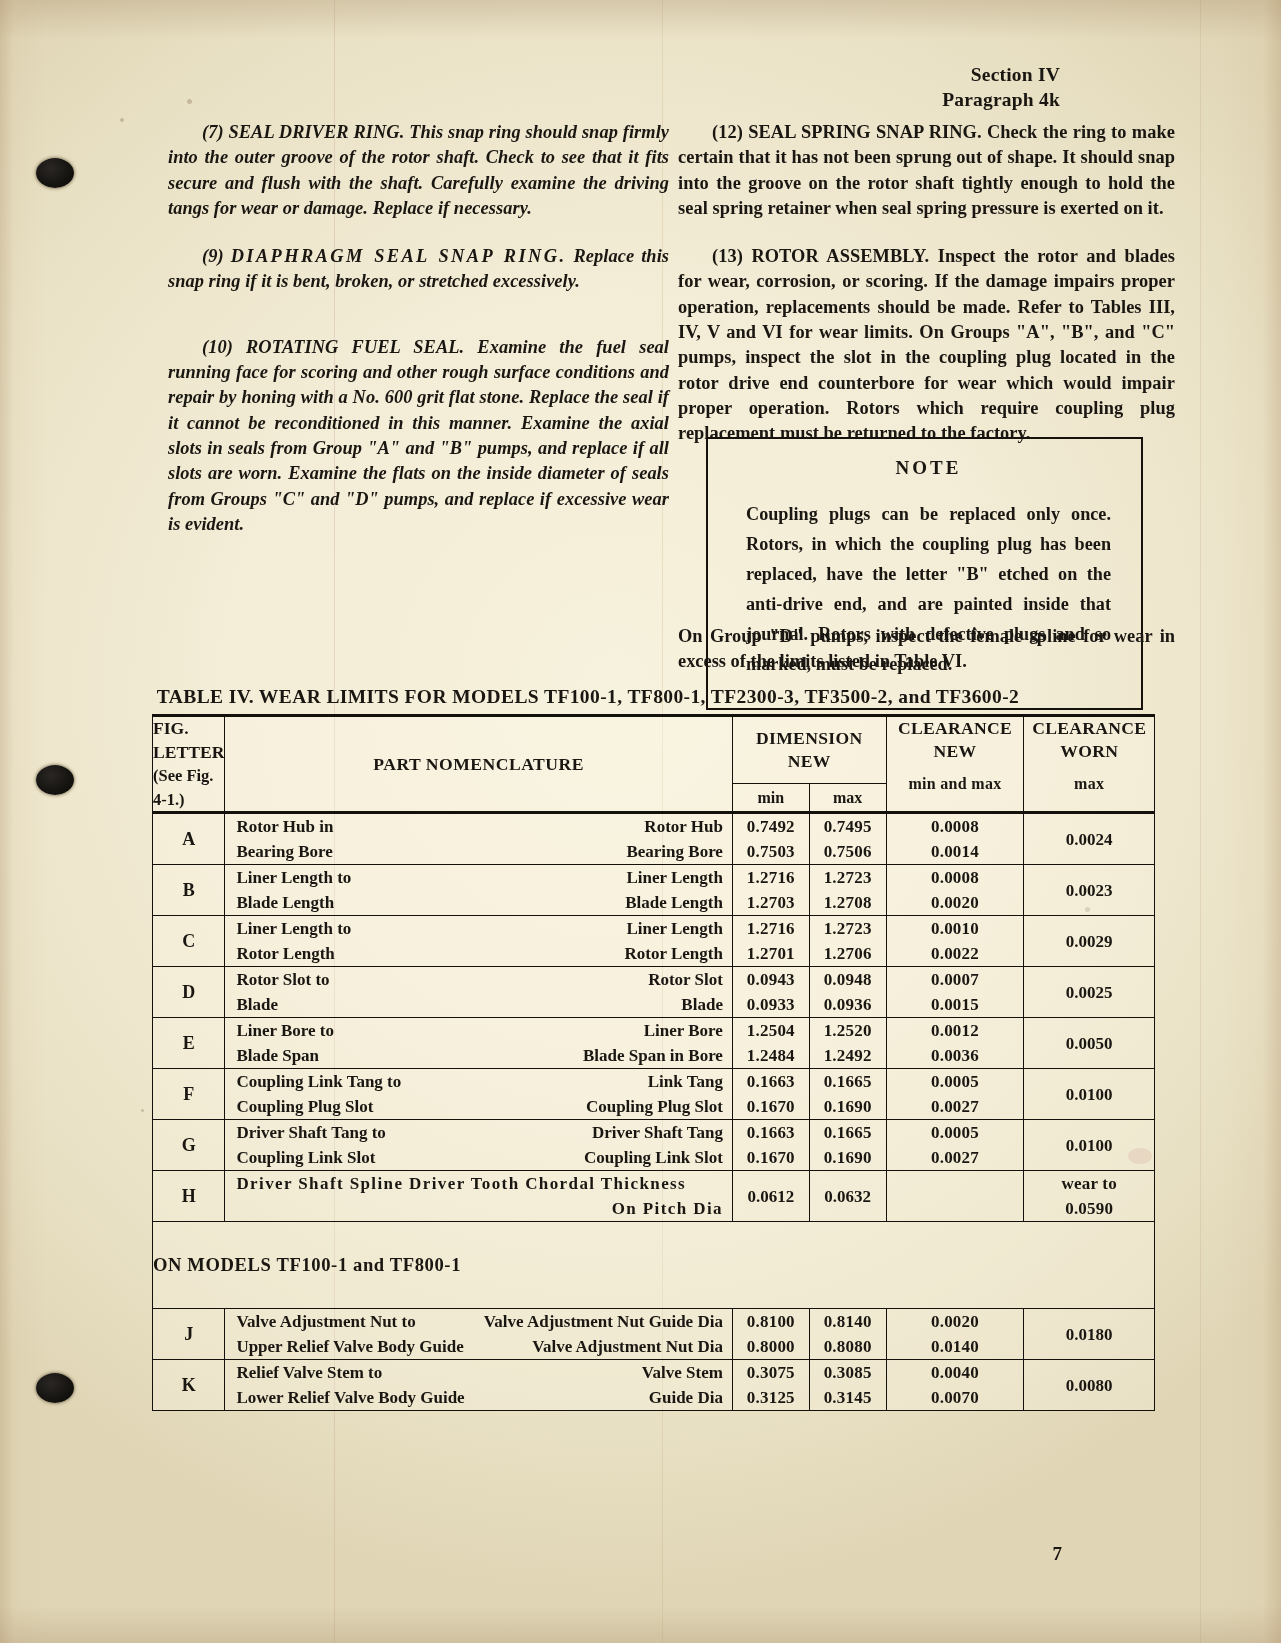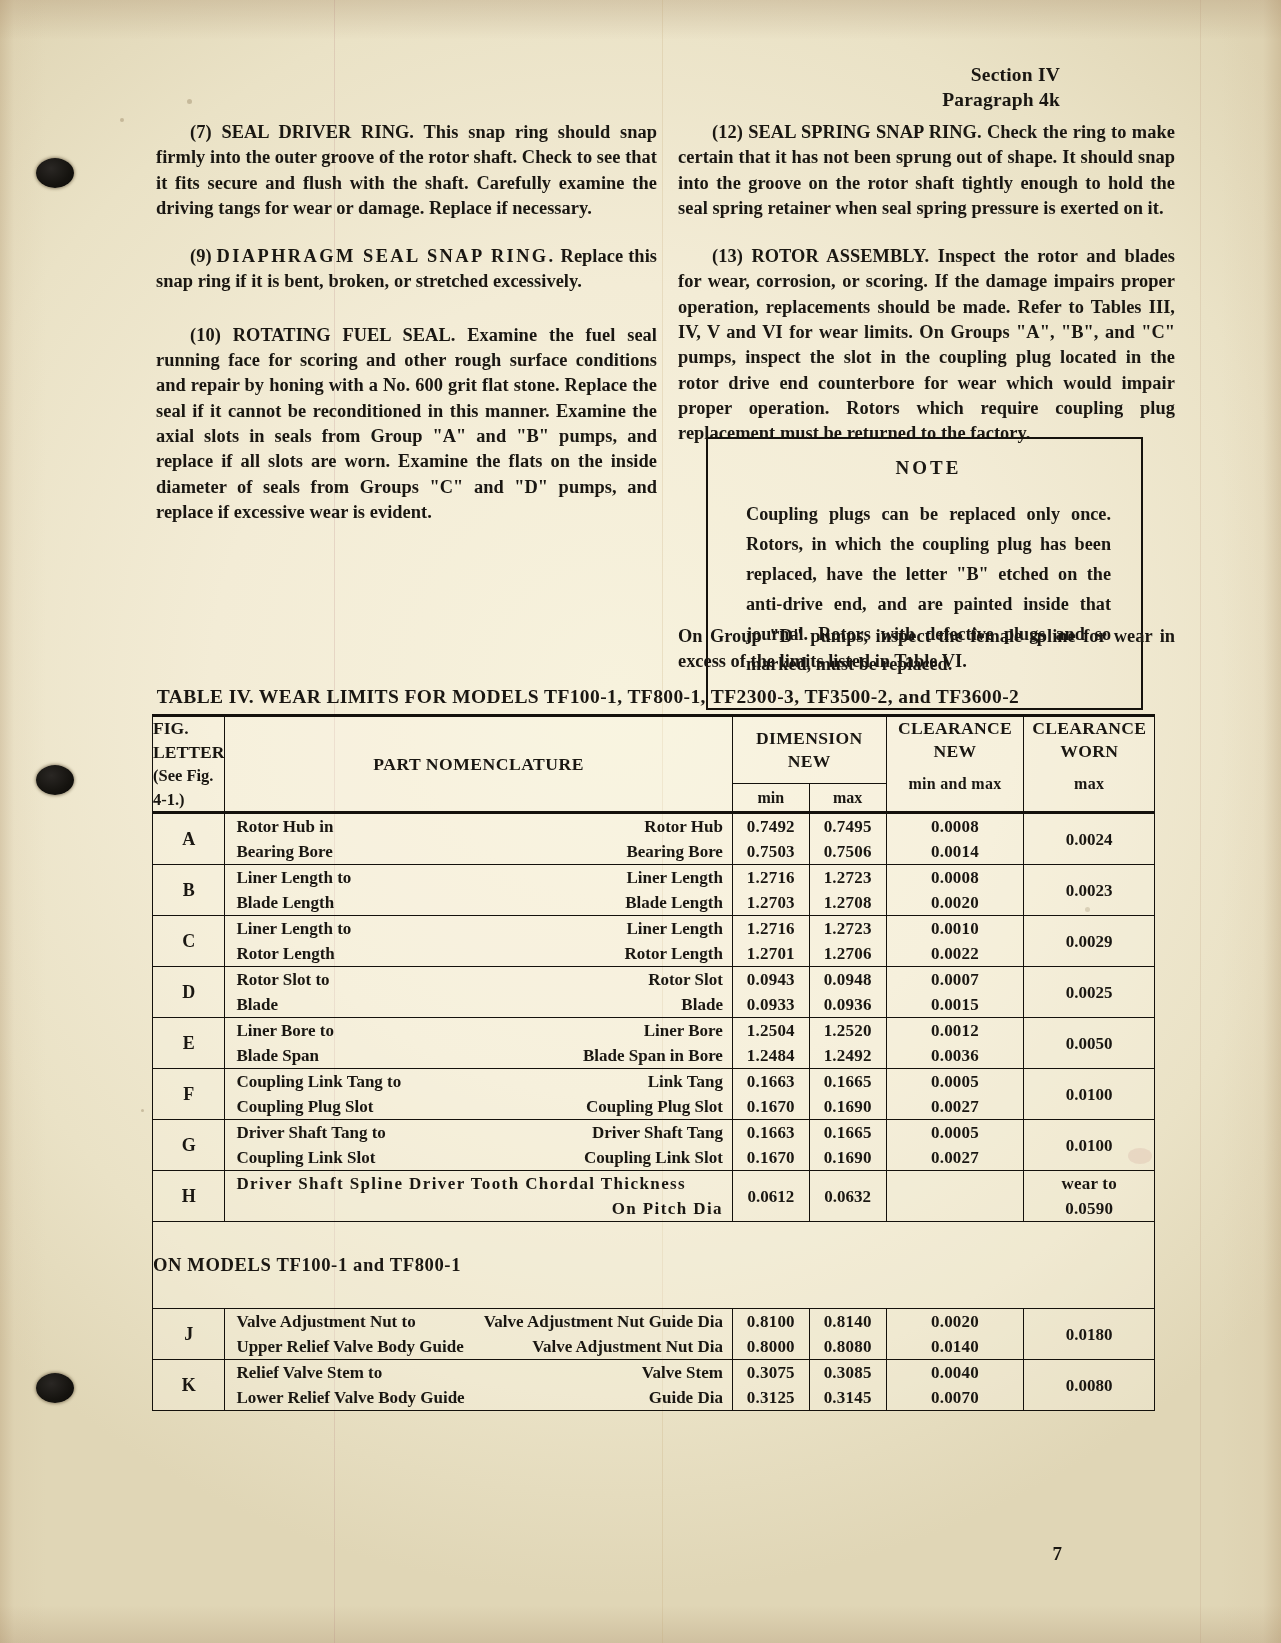--- a/index.html
+++ b/index.html
@@ -40,21 +40,21 @@
   .content{position:absolute;left:0;top:0;width:1172px;height:1643px;}
 
   
   .hdr{
     position:absolute;right:112px;top:62px;text-align:right;
     font-weight:bold;font-size:19.5px;line-height:25px;letter-spacing:.2px;
   }
 
   
   .col{position:absolute;top:120px;font-size:18.4px;line-height:25.3px;font-weight:bold;letter-spacing:.05px;}
-  .col.left{left:156px;width:501px;}
+  .col.left{left:168px;width:501px;font-style:italic;}
   .col.right{left:678px;width:497px;}
   .col p{margin:0 0 23px 0;text-align:justify;text-justify:inter-word;}
   .indent{display:inline-block;width:34px;}
   .sp{letter-spacing:2.4px;}
 
   
   .notebox{
     position:absolute;left:706px;top:437px;width:437px;
     border:2.5px solid #15120d;
     padding:14px 17px 16px 25px;
@@ -143,21 +143,21 @@
 
   <div class="hdr">
     <div>Section IV</div>
     <div>Paragraph 4k</div>
   </div>
 
   <div class="col left">
     <p><span class="indent"></span><b>(7)</b> <b>SEAL DRIVER RING.</b> <span>This snap ring should snap firmly into the outer groove of the rotor shaft. Check to see that it fits secure and flush with the shaft. Carefully examine the driving tangs for wear or damage. Replace if necessary.</span></p>
 
 
-    <p style="margin-bottom:28px"><span class="indent"></span><b>(9)</b> <b class="sp">DIAPHRAGM SEAL SNAP RING.</b> <span>Replace this snap ring if it is bent, broken, or stretched excessively.</span></p>
+    <p style="margin-bottom:40px"><span class="indent"></span><b>(9)</b> <b class="sp">DIAPHRAGM SEAL SNAP RING.</b> <span>Replace this snap ring if it is bent, broken, or stretched excessively.</span></p>
 
     <p><span class="indent"></span><b>(10)</b> <b>ROTATING FUEL SEAL.</b> <span>Examine the fuel seal running face for scoring and other rough surface conditions and repair by honing with a No. 600 grit flat stone. Replace the seal if it cannot be reconditioned in this manner. Examine the axial slots in seals from Group "A" and "B" pumps, and replace if all slots are worn. Examine the flats on the inside diameter of seals from Groups "C" and "D" pumps, and replace if excessive wear is evident.</span></p>
 
   </div>
 
   <div class="col right">
     <p><span class="indent"></span><b>(12)</b> <b>SEAL SPRING SNAP RING.</b> <span>Check the ring to make certain that it has not been sprung out of shape. It should snap into the groove on the rotor shaft tightly enough to hold the seal spring retainer when seal spring pressure is exerted on it.</span></p>
 
     <p><span class="indent"></span><b>(13)</b> <b>ROTOR ASSEMBLY.</b> <span>Inspect the rotor and blades for wear, corrosion, or scoring. If the damage impairs proper operation, replacements should be made. Refer to Tables III, IV, V and VI for wear limits. On Groups "A", "B", and "C" pumps, inspect the slot in the coupling plug located in the rotor drive end counterbore for wear which would impair proper operation. Rotors which require coupling plug replacement must be returned to the factory.</span></p>
   </div>

